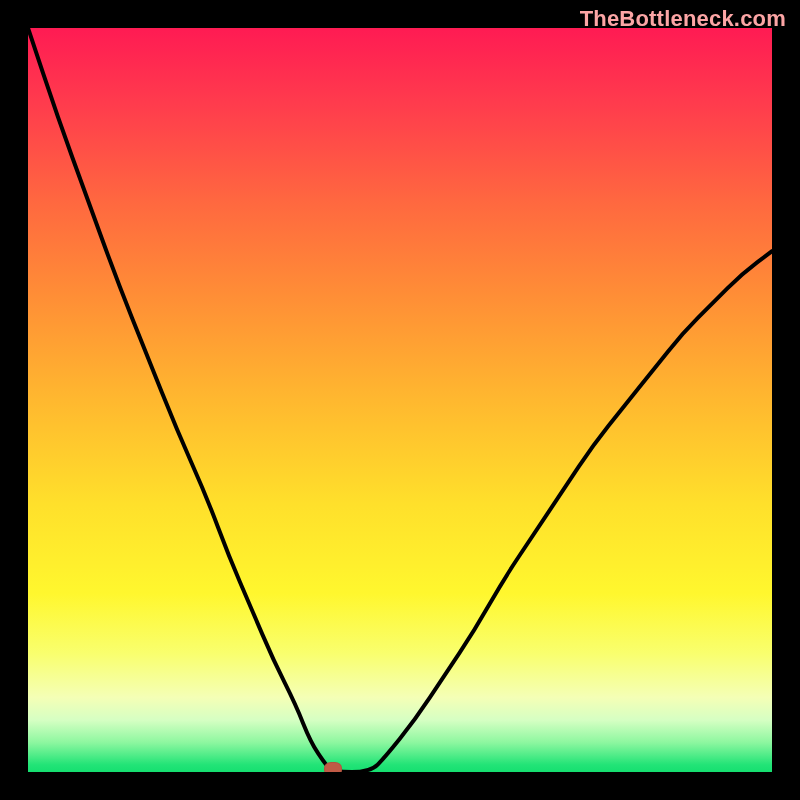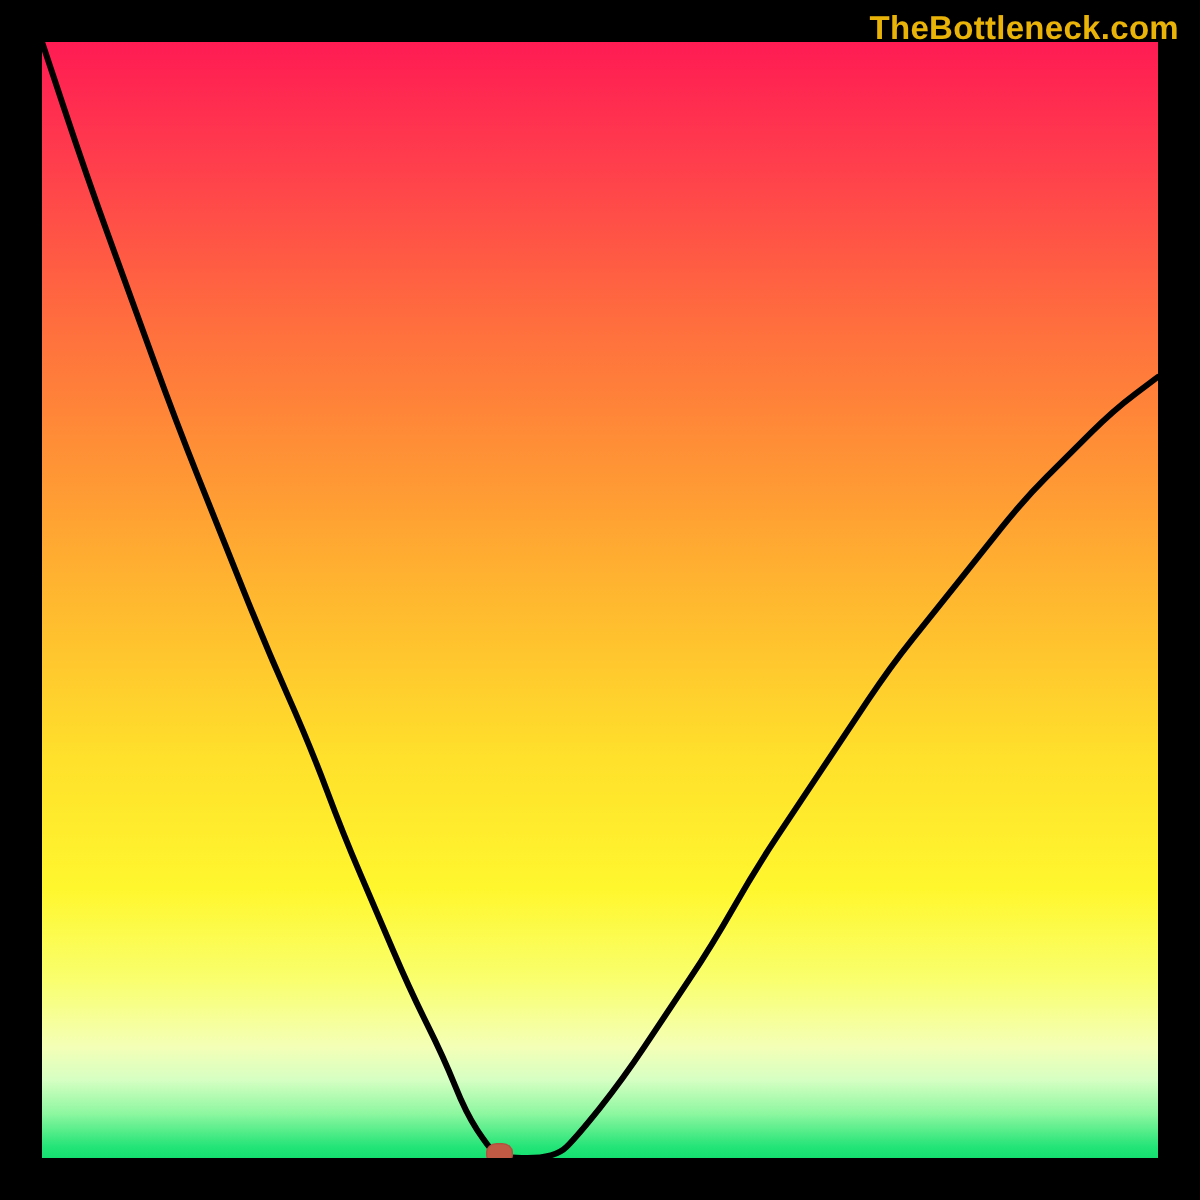--- a/index.html
+++ b/index.html
@@ -14,21 +14,21 @@
   .frame {
     position: relative;
     width: 800px;
     height: 800px;
     background: #000;
   }
   .watermark {
     position: absolute;
     top: 6px;
     right: 14px;
-    color: #eab308;
+    color: #fca5a5;
     font-size: 22px;
     font-weight: 600;
     letter-spacing: 0.2px;
     z-index: 10;
     user-select: none;
   }
   .plot-area {
     position: absolute;
     left: 28px;
     top: 28px;

